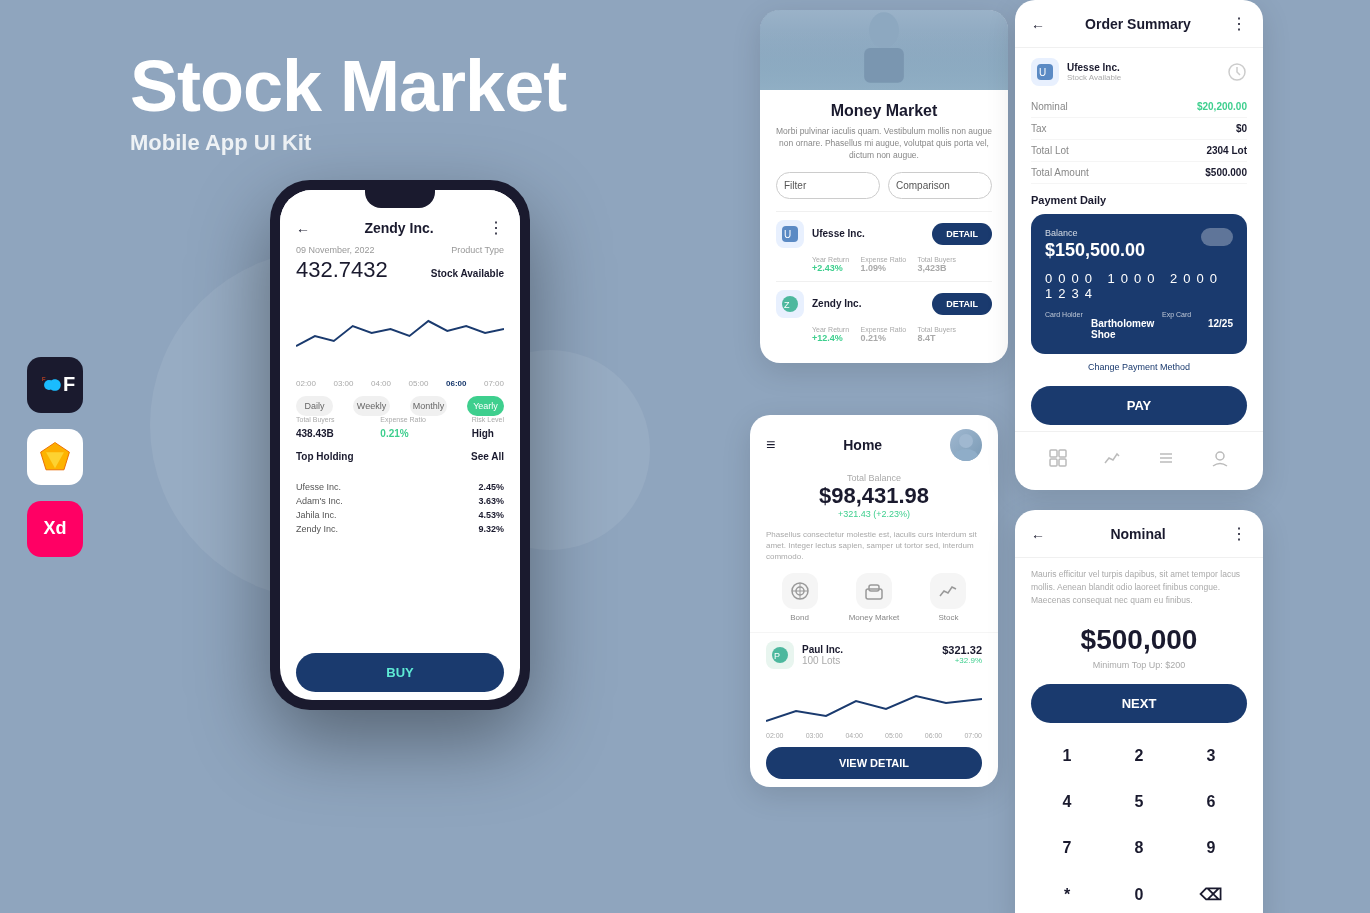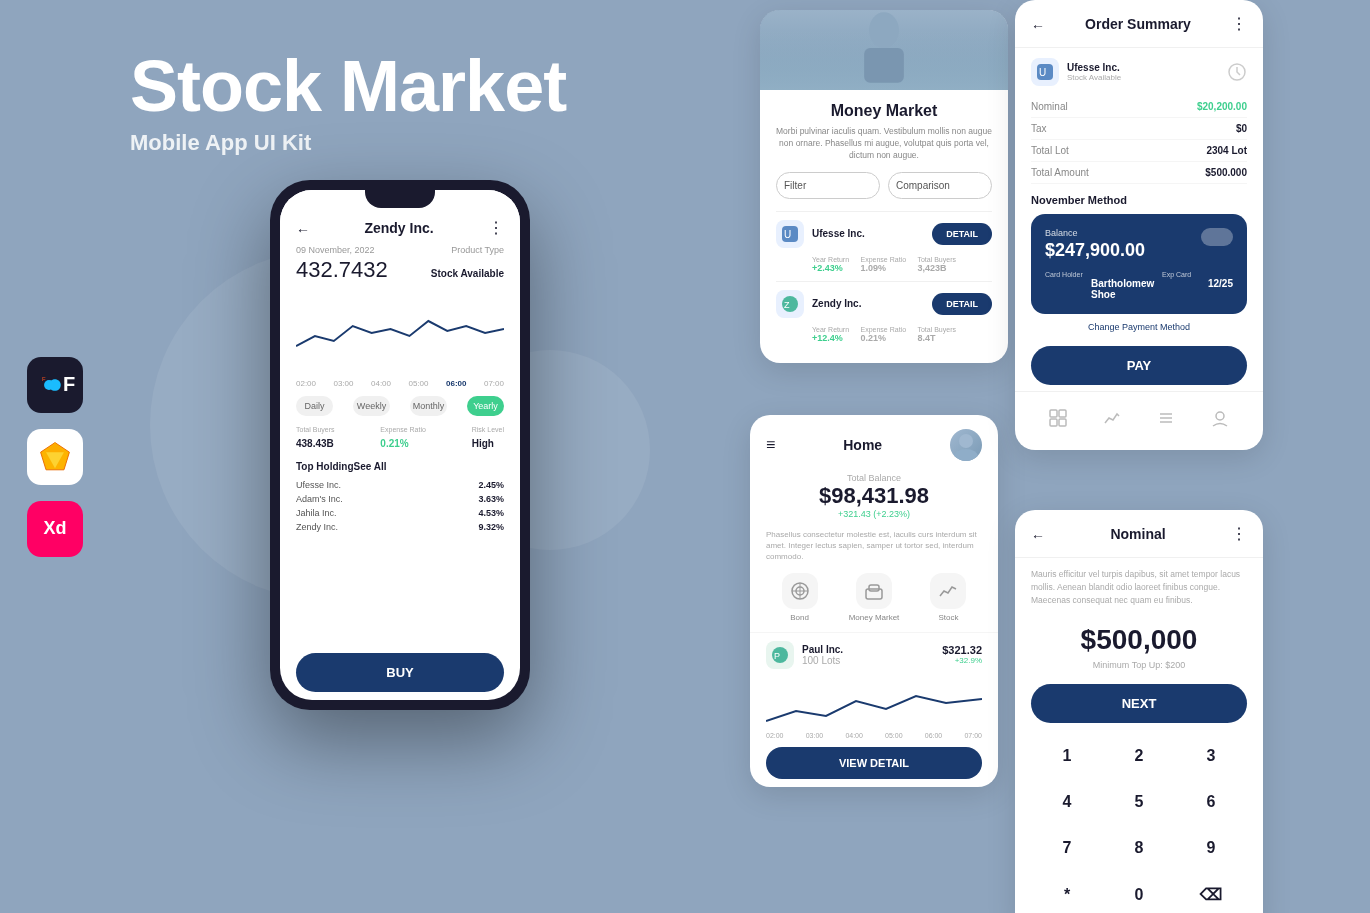--- a/index.html
+++ b/index.html
@@ -161,21 +161,20 @@
       display: flex;
       justify-content: space-between;
       font-size: 8px;
       color: #aaa;
       margin-bottom: 8px;
     }
 
     .period-buttons {
       display: flex;
       gap: 20px;
-      margin-bottom: 10px;
     }
 
     .period-btn {
       flex: 1;
       padding: 5px 0;
       border-radius: 20px;
       border: none;
       font-size: 9px;
       cursor: pointer;
       background: #f0f0f0;
@@ -203,44 +202,45 @@
       font-size: 10px;
       color: #1a1a2e;
       font-weight: 600;
     }
 
     .stat-item .val.green { color: #3ecf8e; }
     .stat-item .val.bold-high { font-weight: 800; }
 
     .top-holding-header {
       display: flex;
+      justify-content: space-between;
       font-size: 10px;
       font-weight: 700;
       color: #1a1a2e;
-      margin-bottom: 8px;
+      margin-bottom: 20px;
     }
 
     .see-all { color: #1a1a2e; font-size: 10px; }
 
     .holding-item {
       display: flex;
       justify-content: space-between;
       font-size: 9px;
       color: #555;
       margin-bottom: 4px;
     }
 
     .holding-val { font-weight: 600; color: #1a1a2e; }
 
     .buy-btn {
       width: calc(100% - 32px);
       margin: 8px 16px;
       padding: 12px;
       background: #1a3a6e;
-      color: #ffffff;
+      color: #5eead4;
       border: none;
       border-radius: 25px;
       font-size: 13px;
       font-weight: 600;
       cursor: pointer;
       text-align: center;
     }
 
     
     .money-market-card {
@@ -1032,25 +1032,26 @@
     <div class="order-row">
       <span>Total Lot</span>
       <span class="order-row-val">2304 Lot</span>
     </div>
     <div class="order-row">
       <span>Total Amount</span>
       <span class="order-row-val">$500.000</span>
     </div>
   </div>
   <div class="payment-section">
-    <div class="payment-label">November Method</div>
+    <div class="payment-label">Payment Daily</div>
     <div class="payment-card">
       <div class="card-toggle"></div>
       <div class="payment-balance-label">Balance</div>
-      <div class="payment-amount">$247,900.00</div>
+      <div class="payment-amount">$150,500.00</div>
+      <div class="card-number">0000  1000  2000  1234</div>
       <div class="card-footer">
         <div>
           <div class="card-holder-label">Card Holder</div>
           <div class="card-holder-name">Bartholomew Shoe</div>
         </div>
         <div>
           <div class="exp-label">Exp Card</div>
           <div class="exp-date">12/25</div>
         </div>
       </div>

